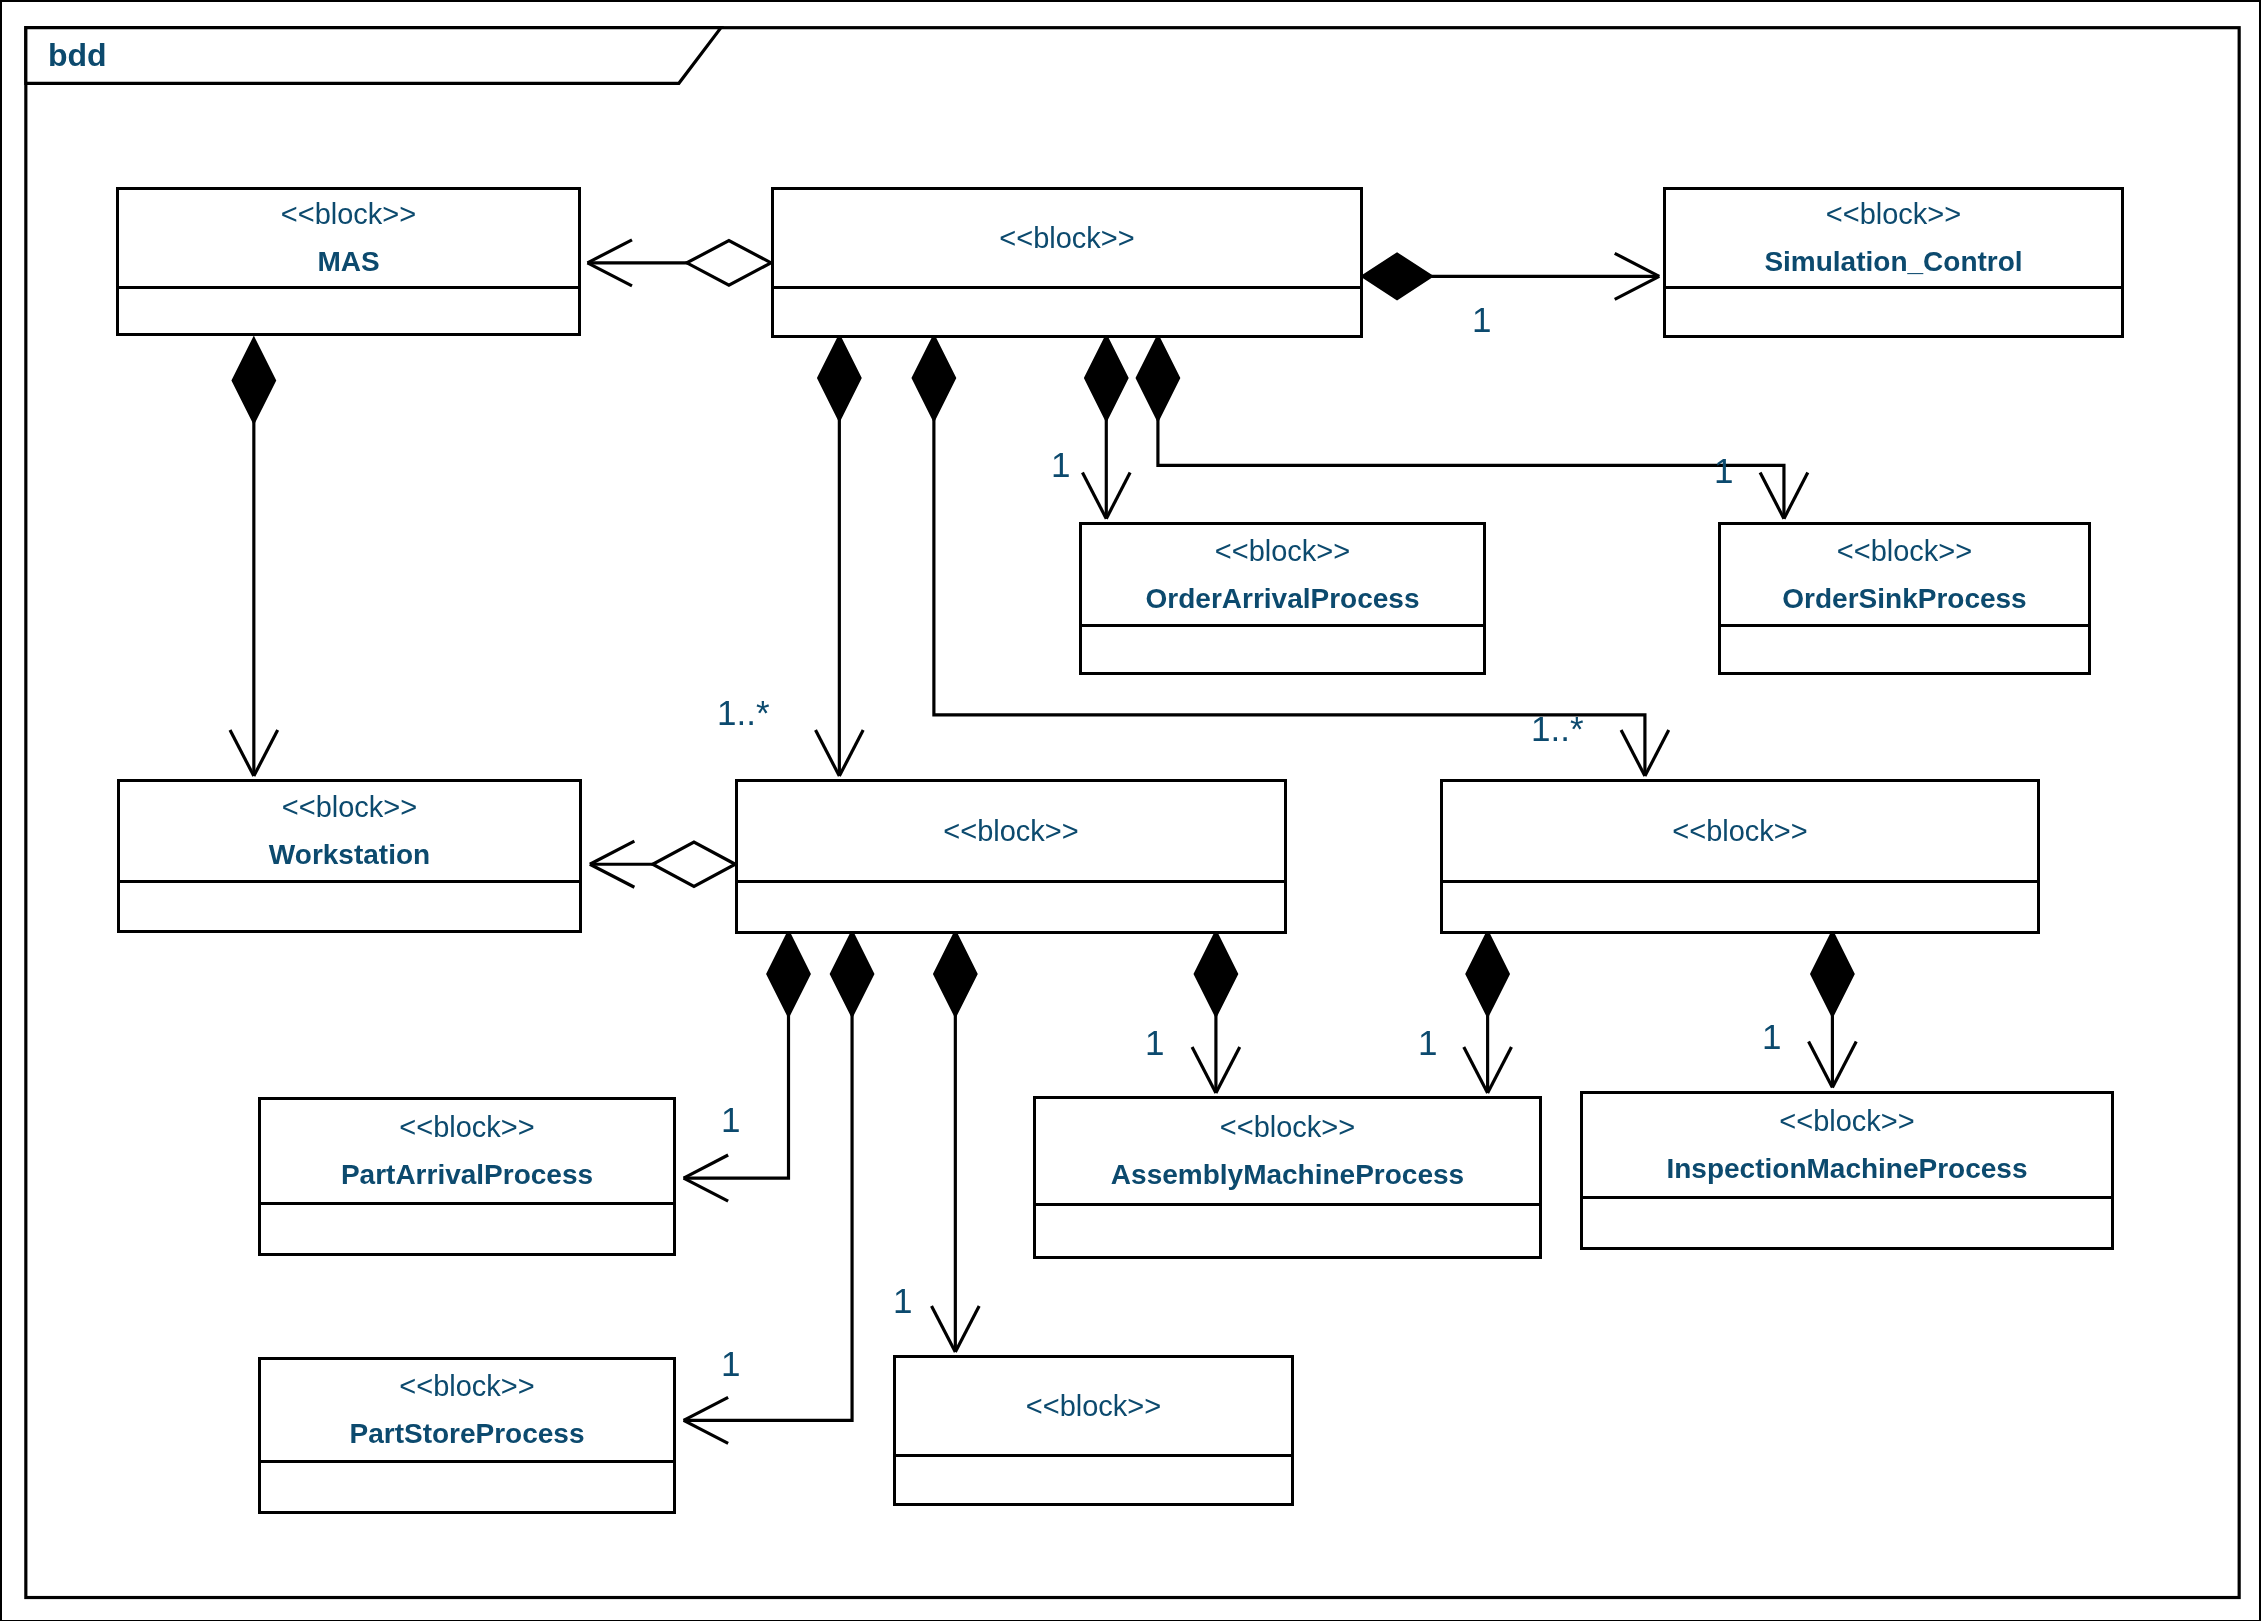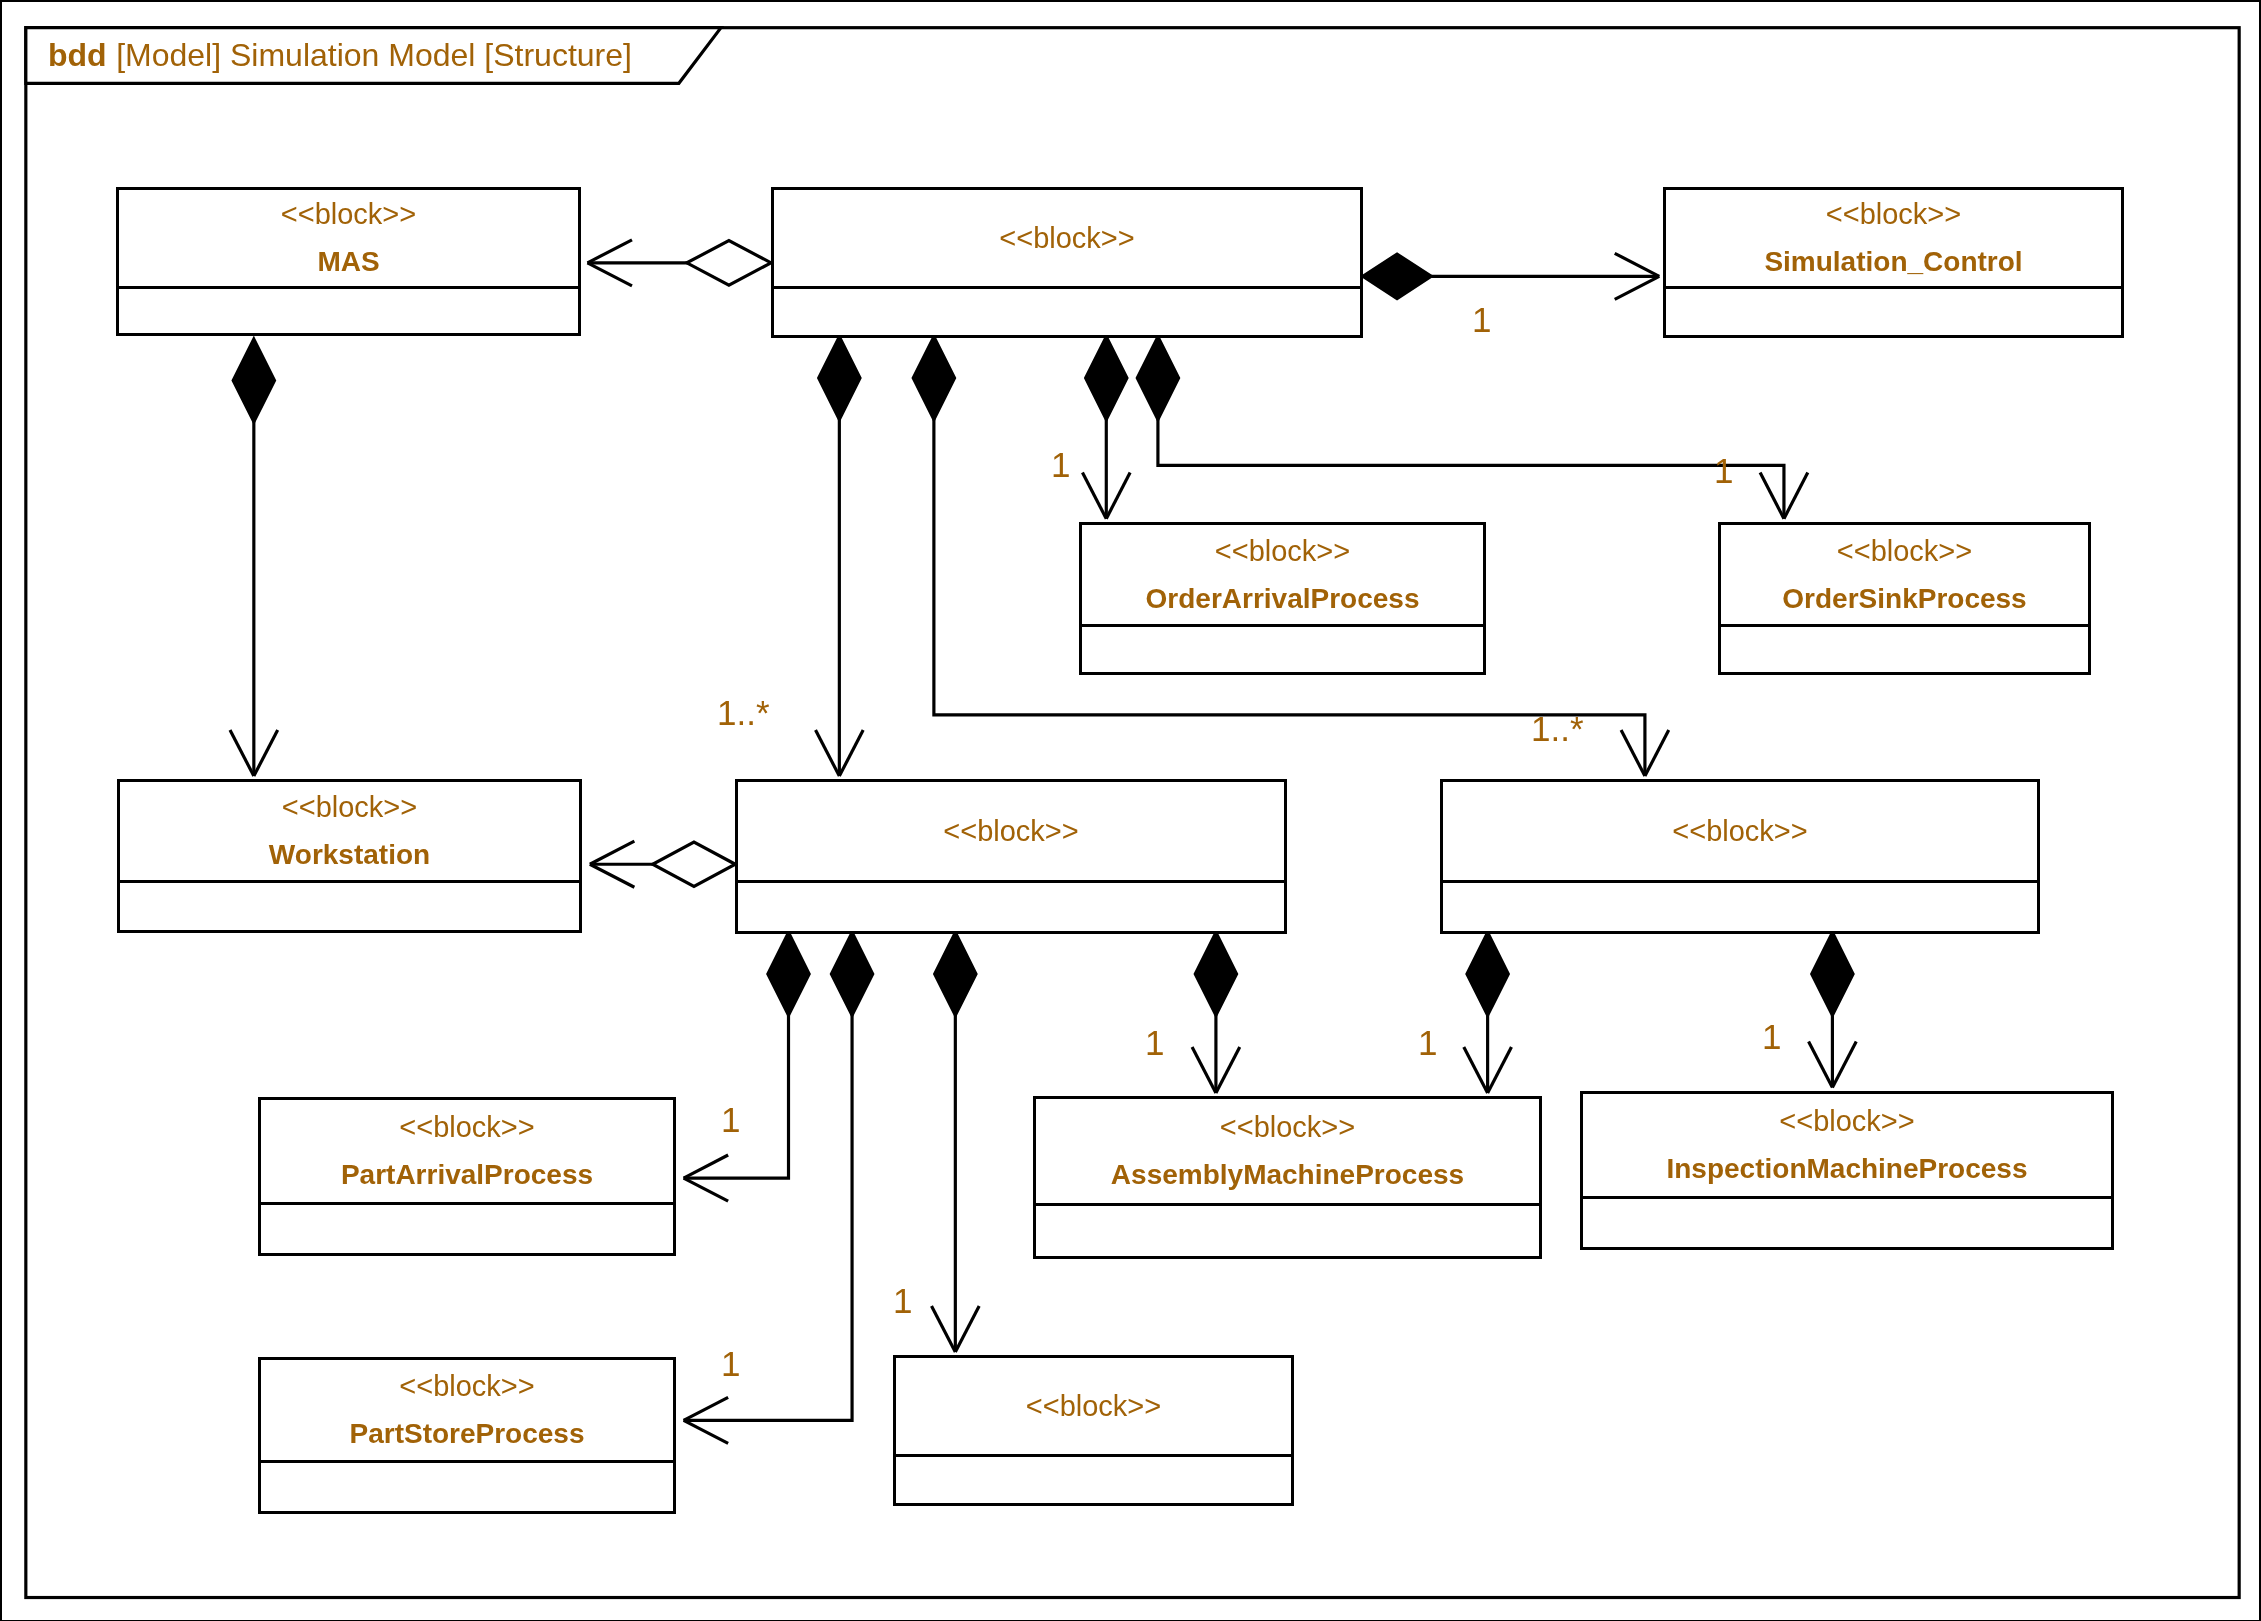--- a/index.html
+++ b/index.html
@@ -3,21 +3,21 @@
 <meta charset="utf-8">
 <style>
   html,body{margin:0;padding:0;background:#888;}
   .page{
     position:relative;
     width:2261px;height:1622px;
     background:#ffffff;
     border:2.4px solid #000;
     box-sizing:border-box;
     font-family:"Liberation Sans", sans-serif;
-    color:#a16207;
+    color:#0c4a6e;
     overflow:hidden;
   }
   
   .frame-title{
     position:absolute;left:46px;top:27px;height:52px;
     display:flex;align-items:center;
     font-size:32px;white-space:pre;
     z-index:3;
   }
   .frame-title .kw{font-weight:bold;margin-right:9.5px;}
@@ -190,21 +190,20 @@
     <g stroke="#000" stroke-width="4" fill="none">
       <path d="M2304,1171 L2330,1223 L2304,1275 L2278,1223 Z" fill="#000"></path>
       <line x1="2304" y1="1274" x2="2304" y2="1364"></line>
       <line x1="2304" y1="1366" x2="2274" y2="1308"></line>
       <line x1="2304" y1="1366" x2="2334" y2="1308"></line>
     </g>
   </svg>
 
   <div class="frame-title">
     <span class="kw">bdd</span>
-    <span>[Model] Simulation Model [Structure]</span>
   </div>
 
   <div class="block b-mas">
     <div class="name-compartment">
       <div class="stereotype">&lt;&lt;block&gt;&gt;</div>
       <div class="block-name">MAS</div>
     </div>
     <div class="empty-compartment"></div>
   </div>
 

